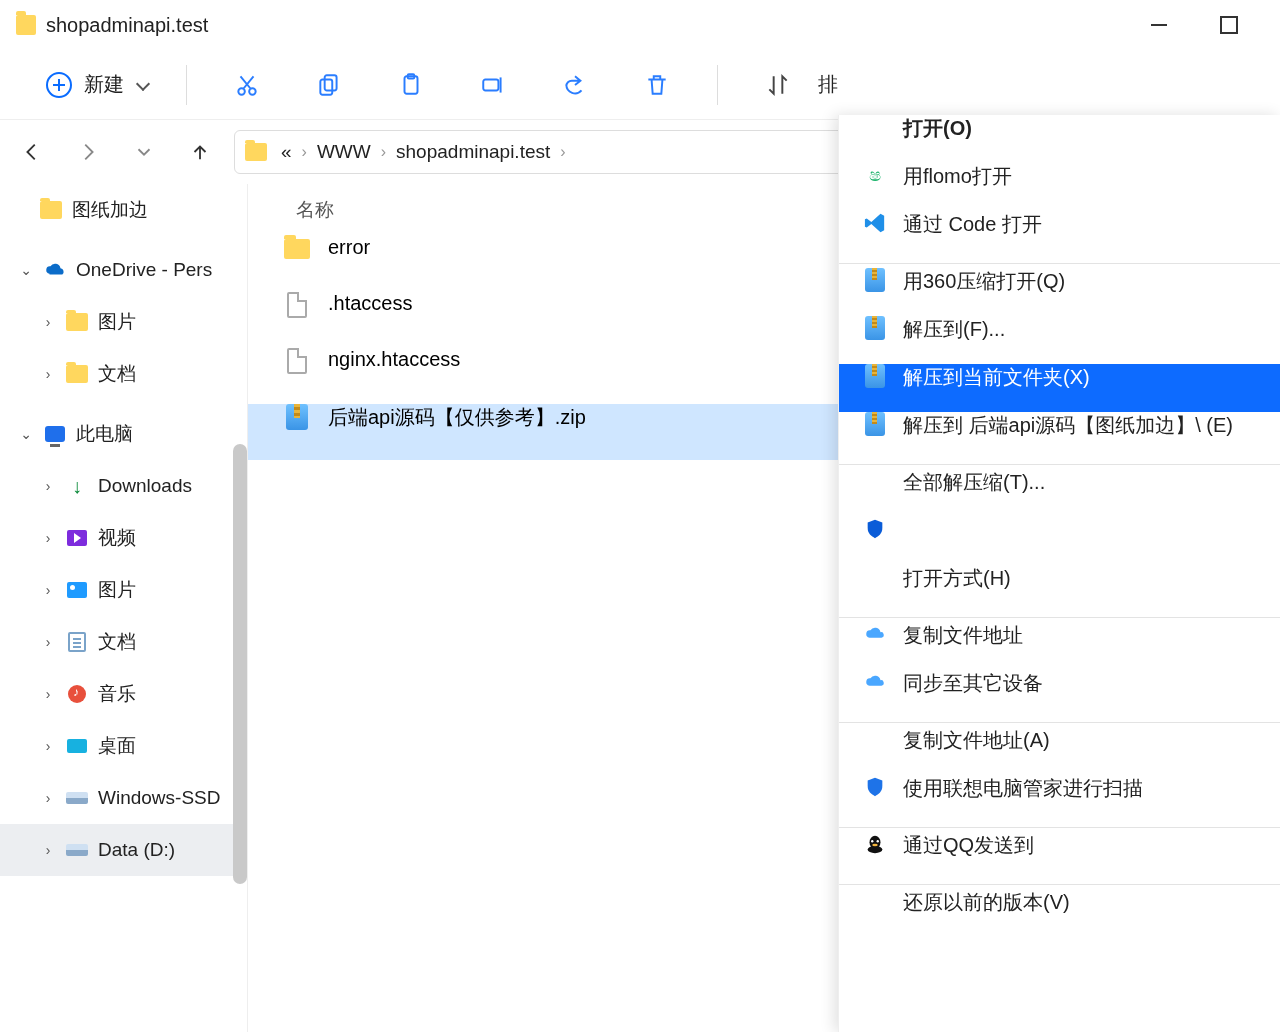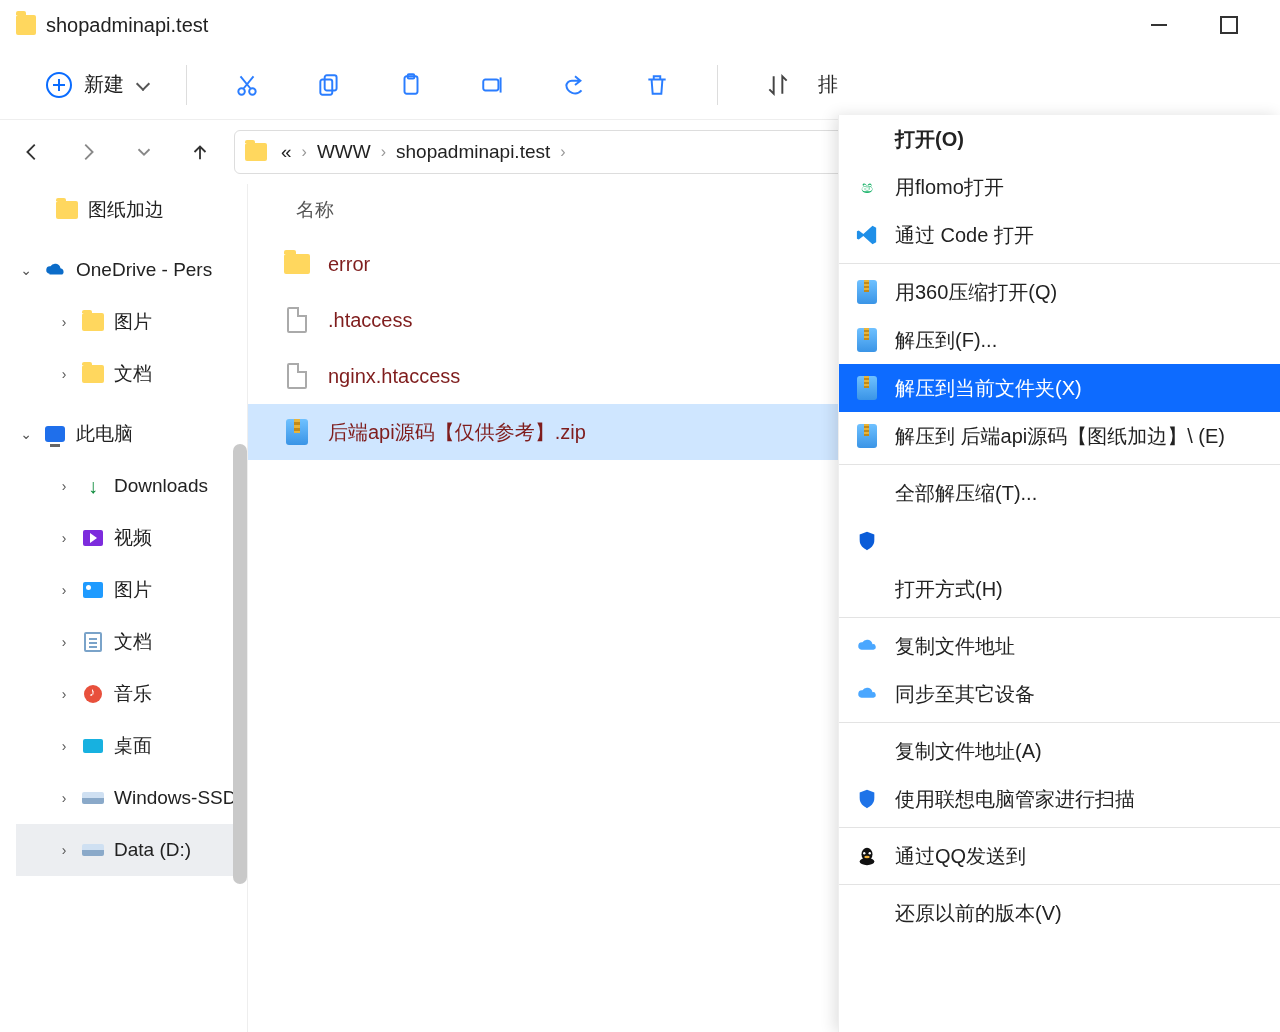--- a/index.html
+++ b/index.html
@@ -40,21 +40,21 @@
   .bc-folder:before{content:"";position:absolute;top:-3px;left:0;width:10px;height:3px;background:#FFD75E;border-radius:2px 2px 0 0;}
   .bc-sep{color:#999;margin:0 10px;font-size:16px;}
   .bc-item{font-size:19px;color:#222;}
   .bc-caret{margin-left:auto;}
   .bc-caret:after{content:"";display:block;width:10px;height:10px;border-right:2px solid #555;border-bottom:2px solid #555;transform:rotate(45deg);}
 
   
   .main{ display:flex; height: calc(1032px - 50px - 70px - 64px); }
   .sidebar{ width:248px; border-right:1px solid #eee; overflow:hidden; position:relative;}
   .sidebar .item{ display:flex; align-items:center; height:52px; font-size:19px; color:#222; padding-left:18px; gap:10px;}
-  .sidebar .item.lvl1{padding-left:40px;margin-left:16px;}
+  .sidebar .item.lvl1{padding-left:40px;}
   .sidebar .item .exp{ width:16px; text-align:center; color:#555; font-size:14px;}
   .sidebar .item .ic{ width:22px; height:22px; display:flex; align-items:center; justify-content:center;}
   .folder-ic{width:22px;height:18px;background:#FFD75E;border-radius:2px;position:relative;}
   .folder-ic:before{content:"";position:absolute;top:-3px;left:0;width:10px;height:3px;background:#FFD75E;border-radius:2px 2px 0 0;}
   .pc-ic{width:20px;height:16px;background:#1f6feb;border-radius:3px;position:relative;}
   .pc-ic:after{content:"";position:absolute;bottom:-5px;left:5px;width:10px;height:3px;background:#666;}
   .drive-ic{width:22px;height:12px;background:#8aa9c9;border-radius:2px;position:relative;border-top:6px solid #cfe0f2;}
   .onedrive-ic{width:24px;height:16px;}
   .onedrive-ic svg{width:24px;height:16px;}
   .dl-ic{color:#0b8a3a;font-size:20px;font-weight:bold;}
@@ -67,37 +67,37 @@
   .music-ic{width:18px;height:18px;border-radius:50%;background:#e8503c;position:relative;}
   .music-ic:after{content:"♪";position:absolute;color:#fff;font-size:12px;left:5px;top:0;}
   .desk-ic{width:20px;height:14px;background:#17b1e0;border-radius:2px;}
   .sidebar .item.sel{background:#eceef1;}
   .sidebar .divider{height:8px;}
   .sidebar .scrollbar{position:absolute;right:0;top:260px;width:14px;height:440px;background:#c9c9c9;border-radius:7px;}
 
   
   .filelist{ flex:1; position:relative; padding-top:0;}
   .listheader{ height:52px; display:flex; align-items:center; padding-left:48px; font-size:19px; color:#555;}
-  .file-row{ height:56px; display:flex; align-items:center; padding-left:36px; font-size:20px; color:#7f1d1d; gap:18px;}
+  .file-row{ height:56px; display:flex; padding-left:36px; font-size:20px; color:#000000; gap:18px;}
   .file-row.sel{ background:#cfe6ff;}
   .file-row .fic{width:26px;height:26px;display:flex;align-items:center;justify-content:center;}
   .fic-folder{width:26px;height:20px;background:#FFD75E;border-radius:2px;position:relative;}
   .fic-folder:before{content:"";position:absolute;top:-4px;left:0;width:12px;height:4px;background:#FFD75E;border-radius:2px 2px 0 0;}
   .fic-file{width:20px;height:26px;background:#fff;border:2px solid #aaa;border-radius:2px;position:relative;}
   .fic-file:after{content:"";position:absolute;top:-2px;right:-2px;width:8px;height:8px;background:#fff;border-left:2px solid #aaa;border-bottom:2px solid #aaa;}
   .fic-zip{width:22px;height:26px;background:linear-gradient(#6fc1ff,#3a94e6);border-radius:3px;position:relative;}
   .fic-zip:before{content:"";position:absolute;left:8px;top:0;width:6px;height:14px;background:repeating-linear-gradient(#e8b43a,#e8b43a 3px,#c28a1a 3px,#c28a1a 6px);}
 
   
   .arrow{position:absolute; left:680px; top:470px; width:110px; height:2px; pointer-events:none;}
   .arrow svg{position:absolute;top:-140px;left:0;width:120px;height:160px;}
 
   
   .ctxmenu{ position:absolute; top:115px; right:0; width:442px; background:#fff; box-shadow:-4px 0 14px rgba(0,0,0,0.12); border-left:1px solid #eee; height:917px; overflow:hidden;}
-  .ctx-item{ height:48px; display:flex; align-items:center; padding-left:16px; font-size:20px; color:#222; gap:16px;}
+  .ctx-item{ height:48px; display:flex; align-items:flex-start; padding-left:24px; font-size:20px; color:#222; gap:16px;}
   .ctx-item.bold{font-weight:600;}
   .ctx-item.hl{ background:#0d6bff; color:#fff;}
   .ctx-item .cic{width:24px;height:24px;display:flex;align-items:center;justify-content:center;}
   .ctx-sep{ height:1px; background:#e3e3e3; margin:4px 0;}
   .cic svg{width:22px;height:22px;}
   .cic-zip{width:20px;height:24px;background:linear-gradient(#6fc1ff,#3a94e6);border-radius:3px;position:relative;}
   .cic-zip:before{content:"";position:absolute;left:7px;top:0;width:5px;height:12px;background:repeating-linear-gradient(#e8b43a,#e8b43a 2px,#c28a1a 2px,#c28a1a 4px);}
   .cic-flomo{width:20px;height:20px;color:#1db46c;font-size:18px;text-align:center;line-height:18px;}
   .cic-meitu{width:22px;height:22px;background:#ff3b6b;border-radius:5px;}
   .cic-vscode{width:22px;height:22px;}

